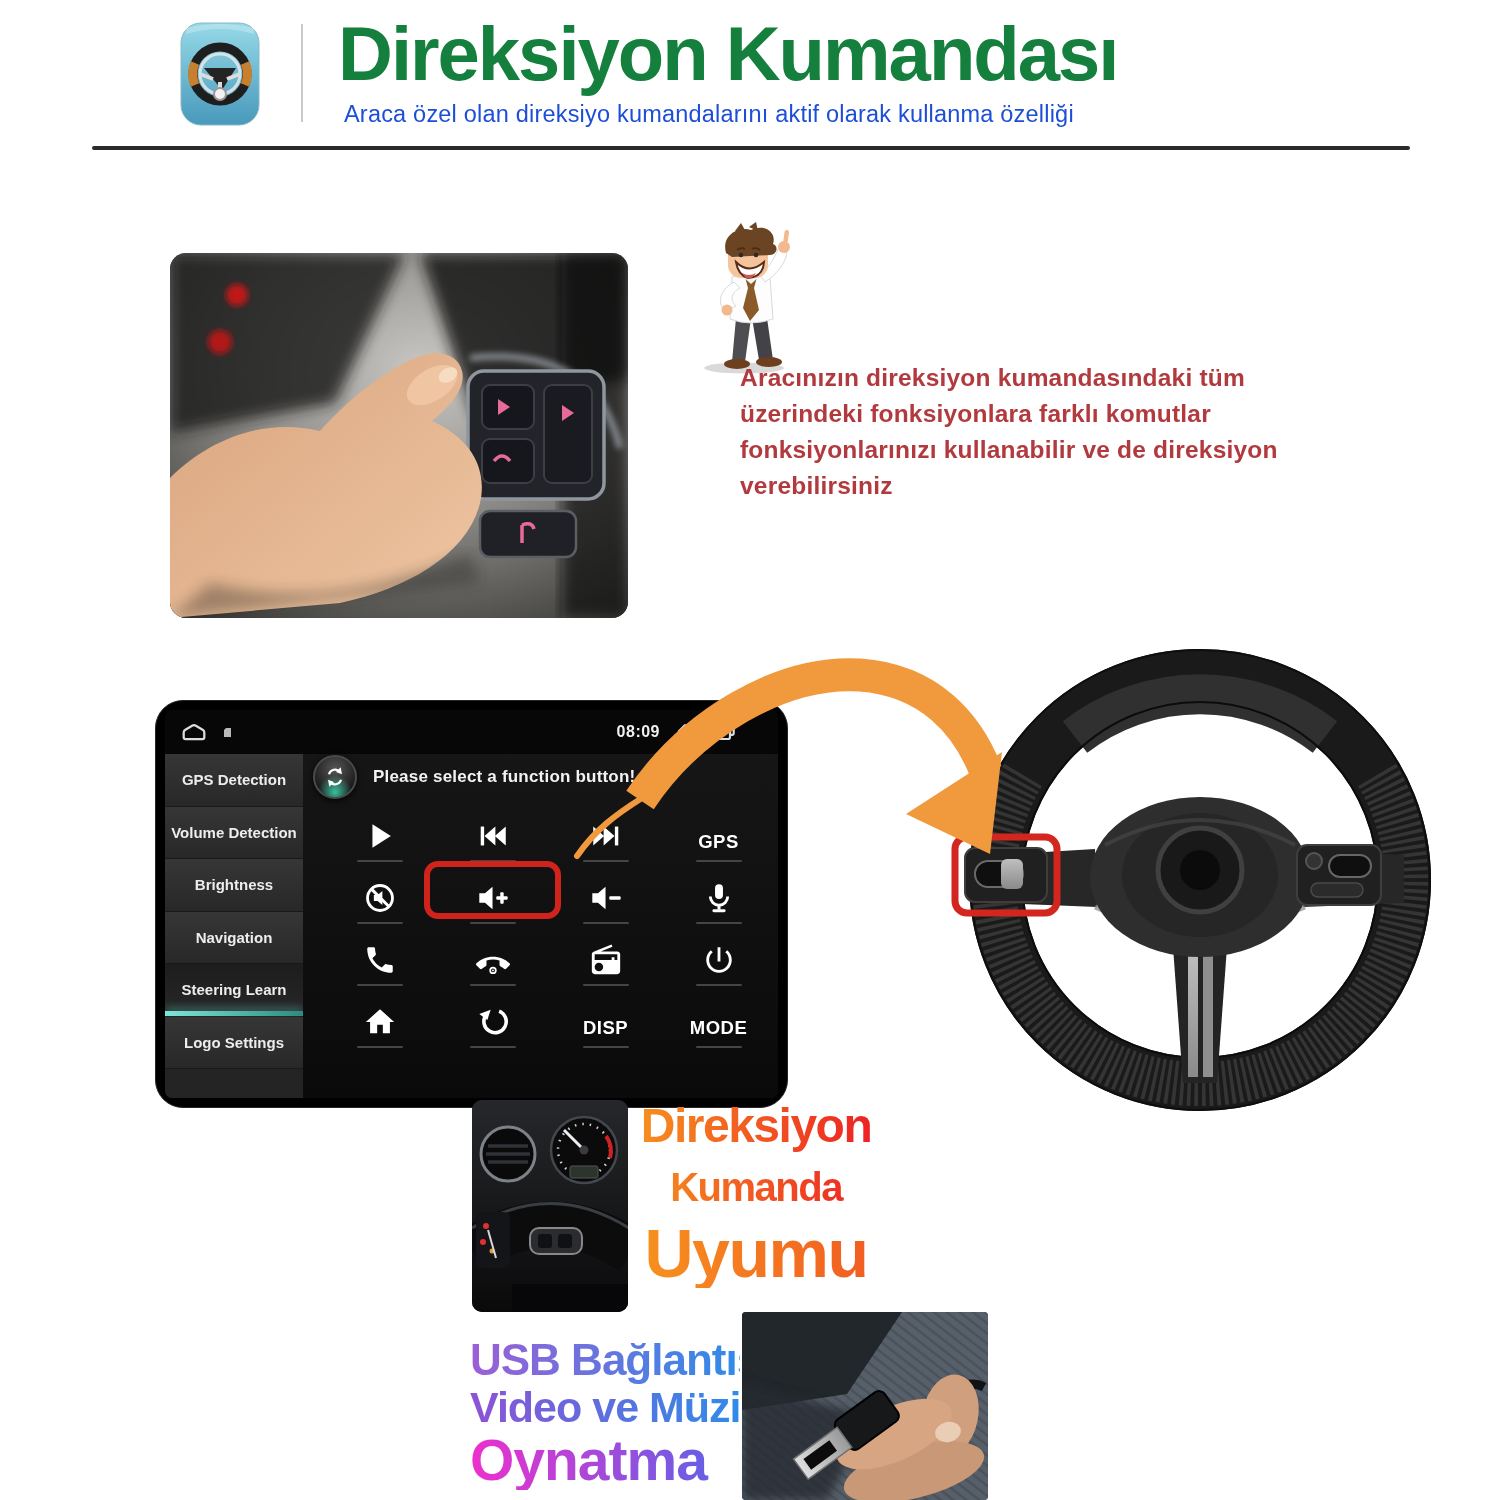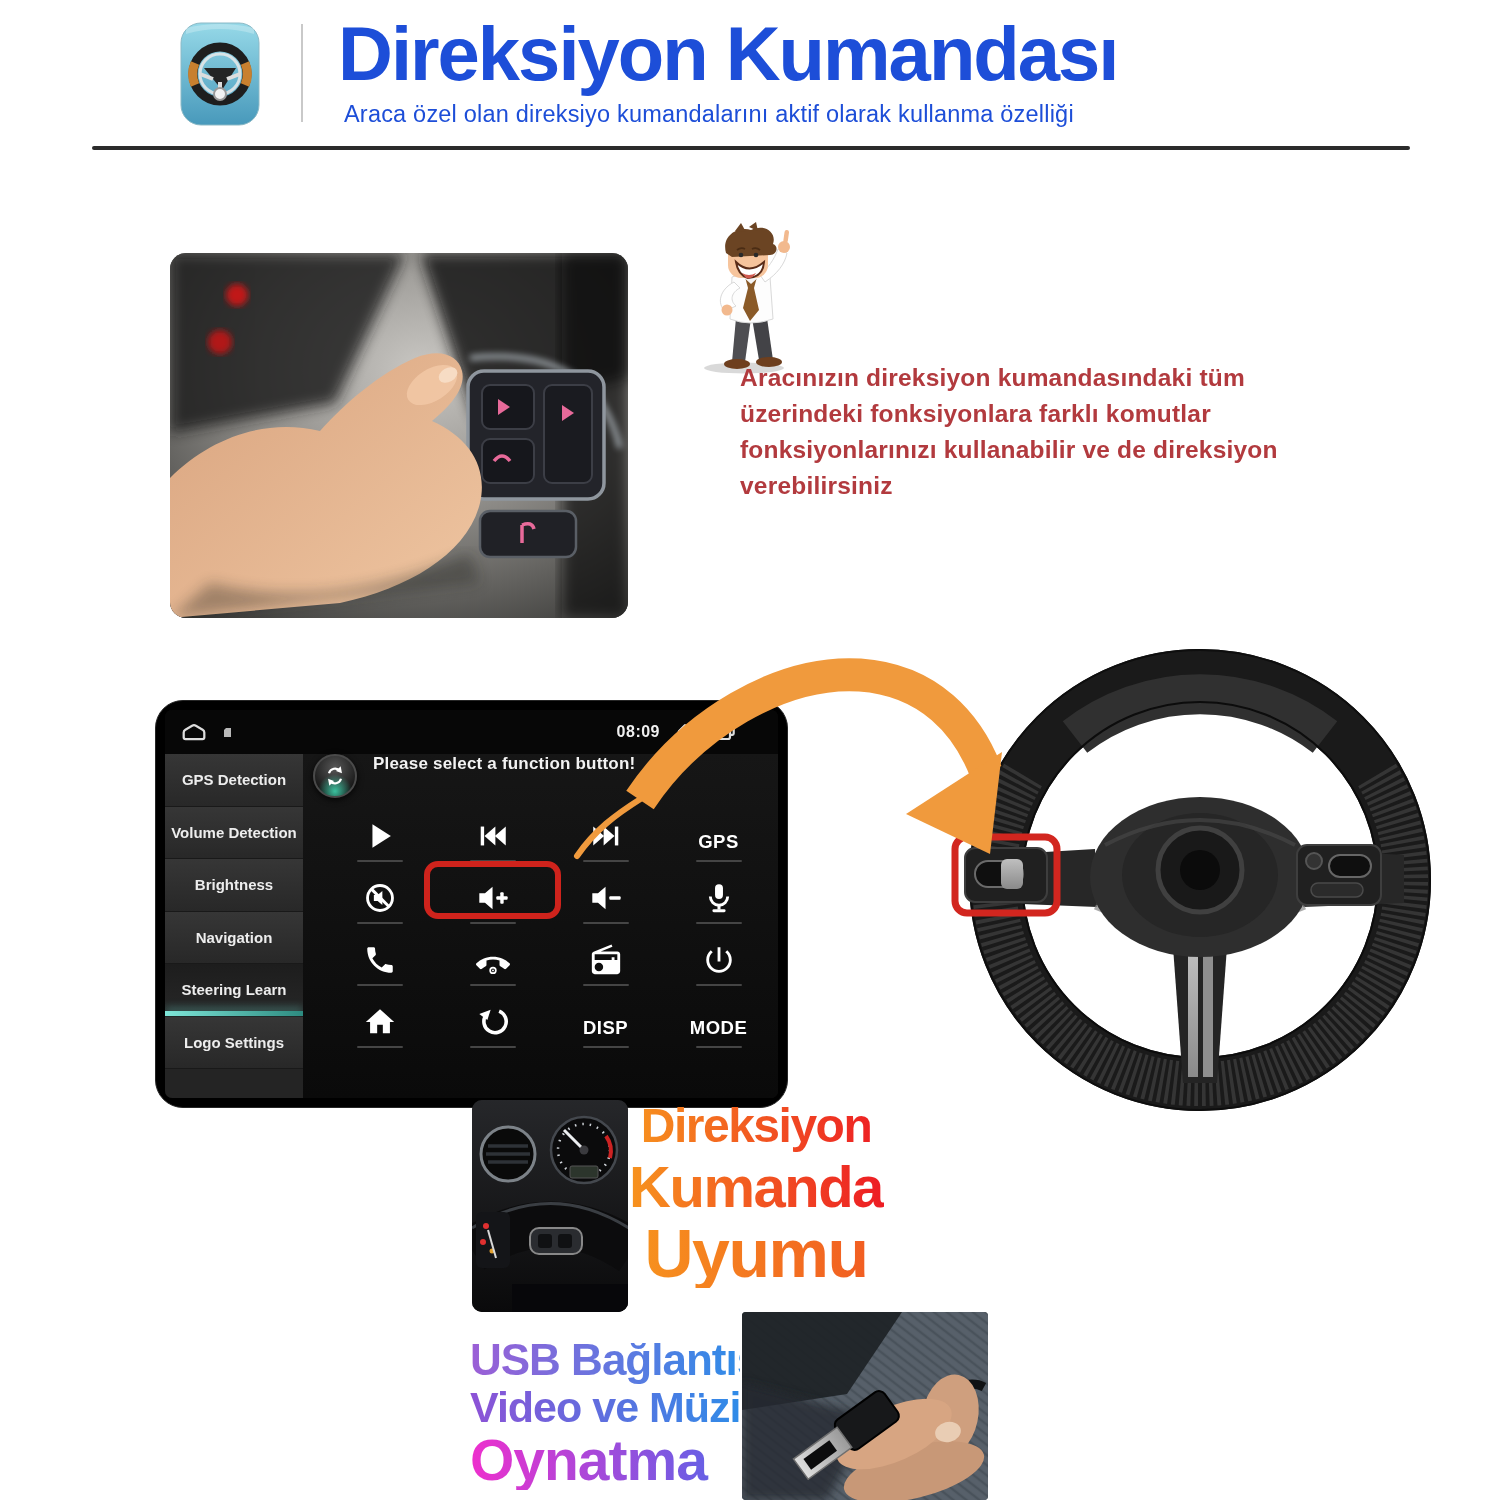--- a/index.html
+++ b/index.html
@@ -3,21 +3,21 @@
 <meta charset="utf-8">
 <style>
   html,body{margin:0;padding:0;}
   body{width:1500px;height:1500px;position:relative;background:#ffffff;
        font-family:"Liberation Sans",sans-serif;overflow:hidden;}
   .abs{position:absolute;}
 
   
   .app-icon{left:180px;top:22px;width:80px;height:104px;}
   .hdr-sep{left:301px;top:24px;width:2px;height:98px;background:#c9c9c9;}
-  .hdr-title{left:338px;top:10px;font-size:76px;font-weight:bold;color:#1d4ed8;letter-spacing:-2px;white-space:nowrap;}
+  .hdr-title{left:338px;top:10px;font-size:76px;font-weight:bold;color:#15803d;letter-spacing:-2px;white-space:nowrap;}
   .hdr-sub{left:344px;top:101px;font-size:23.5px;color:#1d4ed8;letter-spacing:.2px;white-space:nowrap;}
   .hdr-rule{left:92px;top:146px;width:1318px;height:4px;background:#2b2b2b;border-radius:2px;}
 
   
   .photo-hand{left:170px;top:253px;width:458px;height:365px;border-radius:16px;overflow:hidden;background:#555;}
   .mascot{left:692px;top:222px;width:112px;height:152px;}
   .intro-text{left:740px;top:360px;width:630px;font-size:24.5px;line-height:36px;
               color:#b23a3e;font-weight:bold;letter-spacing:.2px;}
 
   
@@ -31,21 +31,21 @@
   .sb-last{margin-right:26px;}
   .body-row{flex:1;display:flex;}
   .sidebar{width:138px;background:#242424;display:flex;flex-direction:column;}
   .side-item{height:51.5px;position:relative;display:flex;align-items:center;justify-content:center;
              font-size:15px;font-weight:bold;color:#ededed;text-align:center;
              background:linear-gradient(#363636,#282828);border-bottom:1px solid #191919;cursor:pointer;}
   .side-item.active{background:linear-gradient(#1d1d1d,#272727);}
   .side-item.active::after{content:"";position:absolute;left:0;right:0;bottom:0;height:5px;
              background:linear-gradient(90deg,#7ee6d8,#2d8b80);box-shadow:0 -3px 8px rgba(110,224,212,.45);}
   .main{flex:1;background:linear-gradient(180deg,#161616,#0a0a0a);position:relative;}
-  .main-head{height:46px;display:flex;align-items:flex-start;padding-left:10px;}
+  .main-head{height:46px;display:flex;align-items:center;padding-left:10px;}
   .refresh-btn{width:40px;height:40px;border-radius:50%;flex:0 0 auto;
       background:radial-gradient(circle at 50% 88%,rgba(64,220,180,.85) 0%,rgba(64,220,180,0) 42%),
                  radial-gradient(circle at 50% 30%,#565656,#161616 75%);
       border:2px solid #4a4a4a;box-shadow:0 2px 6px rgba(0,0,0,.8);
       display:flex;align-items:center;justify-content:center;}
   .prompt{margin-left:16px;font-size:17px;font-weight:bold;color:#f2f2f2;letter-spacing:.2px;}
   .grid{position:absolute;left:20px;top:46px;display:grid;grid-template-columns:repeat(4,113px);grid-auto-rows:62px;}
   .cell{position:relative;display:flex;flex-direction:column;align-items:center;justify-content:flex-end;cursor:pointer;}
   .cell svg{width:34px;height:34px;}
   .cell .txt{font-size:18.5px;font-weight:bold;color:#fff;letter-spacing:.5px;}
@@ -56,21 +56,21 @@
   .wheel{left:945px;top:645px;width:510px;height:470px;}
   .arrow{left:520px;top:640px;width:520px;height:290px;z-index:30;pointer-events:none;}
 
   
   .dash-photo{left:472px;top:1100px;width:156px;height:212px;border-radius:10px;overflow:hidden;background:#111;}
   .usb-photo{left:742px;top:1312px;width:246px;height:188px;border-radius:4px;overflow:hidden;background:#4e565e;}
   .steer-text{left:628px;top:1096px;width:256px;text-align:center;}
   .usb-text{left:470px;top:1336px;width:270px;text-align:left;}
   .gtext{font-weight:bold;-webkit-background-clip:text;background-clip:text;color:transparent;white-space:nowrap;}
   .st-0{font-size:48px;line-height:60px;letter-spacing:-1.5px;}
-  .st-1{font-size:58px;line-height:62px;letter-spacing:-1.5px;}
+  .st-1{font-size:40px;line-height:62px;letter-spacing:-1.5px;}
   .st-2{font-size:68px;line-height:70px;letter-spacing:-1.5px;}
   .us-0{font-size:44px;line-height:48px;letter-spacing:-1px;}
   .us-1{font-size:43px;line-height:46px;letter-spacing:-1px;}
   .us-2{font-size:57px;line-height:60px;letter-spacing:-1px;}
 </style>
 </head>
 <body>
 
 <div class="abs app-icon">
   <svg width="80" height="104" viewBox="0 0 80 104">

